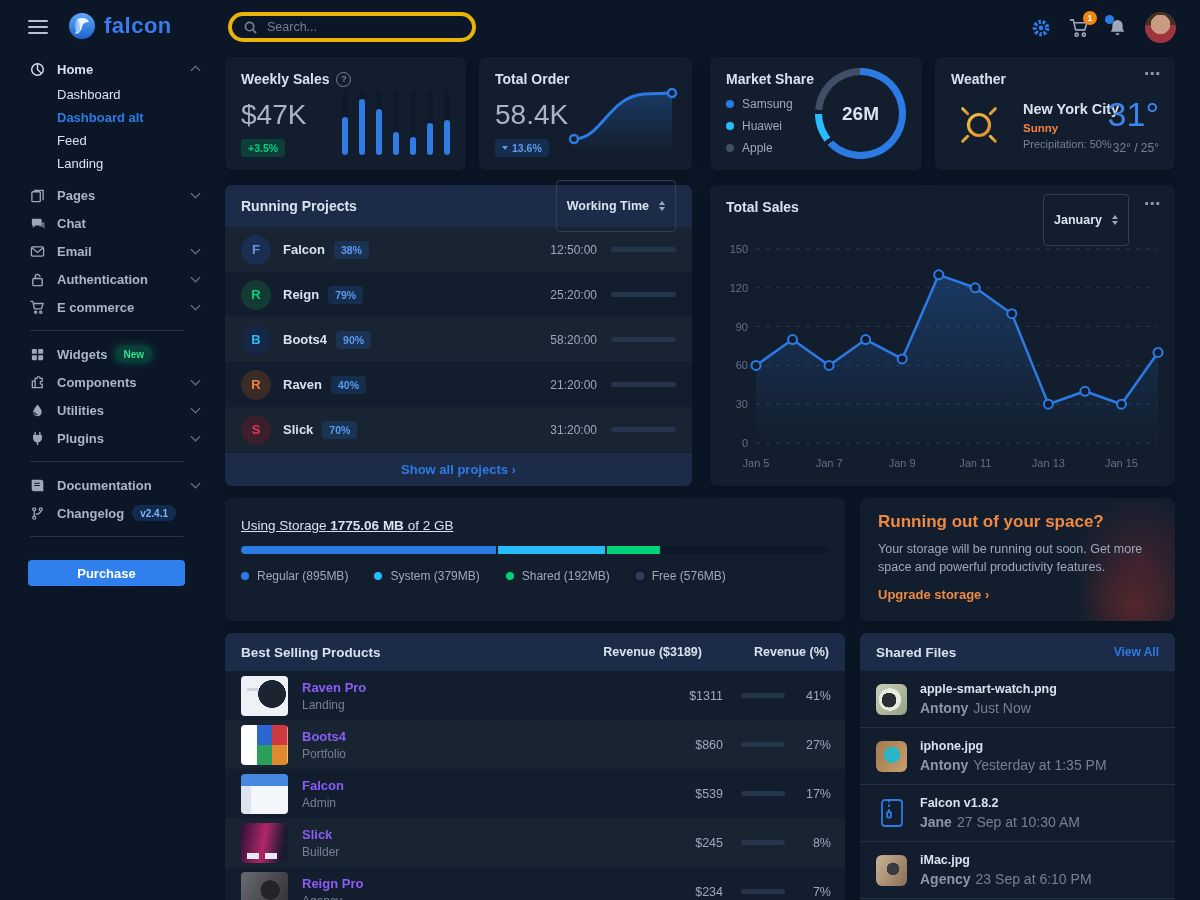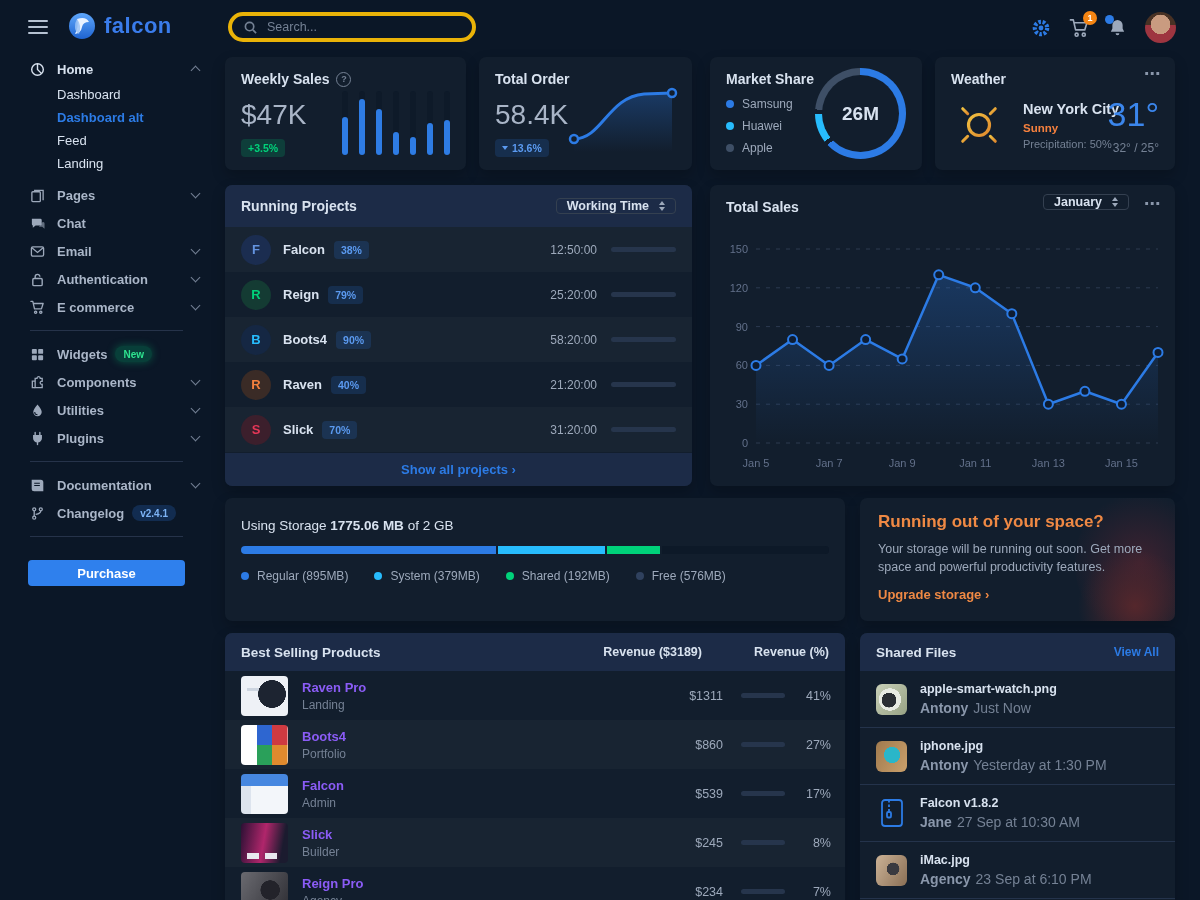--- a/index.html
+++ b/index.html
@@ -37,21 +37,21 @@
   .badge-pill{font-size:10px;font-weight:bold;border-radius:9px;padding:2.5px 8px;margin-left:8px;}
   .badge-new{background:rgba(0,210,122,.22);color:#2ee38f;box-shadow:0 0 8px rgba(0,210,122,.35);}
   .badge-ver{background:rgba(44,123,229,.22);color:#7db3f5;}
   .purchase-wrap{padding:14px 28px 0 28px;}
   .purchase-btn{width:100%;height:26px;border:0;border-radius:4px;background:#2f80ed;color:#fff;font-size:13px;font-weight:bold;cursor:pointer;font-family:inherit;}
   
   .card{position:absolute;background:#121e2d;border-radius:7px;box-shadow:0 6px 14px rgba(0,0,0,.22);box-sizing:border-box;}
   .card-title{font-size:14px;font-weight:bold;color:#d8e2ef;}
   .card-header{height:40px;background:#1c2b47;border-radius:7px 7px 0 0;display:flex;align-items:center;padding:0 16px;box-sizing:border-box;}
   .dots-menu{color:#8a97ab;font-size:16px;font-weight:bold;letter-spacing:1px;cursor:pointer;line-height:10px;}
-  .select-box{display:flex;align-items:center;border:1px solid #344050;border-radius:4px;padding:0 10px;font-size:12.5px;font-weight:600;color:#d8e2ef;cursor:pointer;}
+  .select-box{display:flex;align-items:center;border:1px solid #344050;border-radius:4px;padding:18px 10px;font-size:12.5px;font-weight:600;color:#d8e2ef;cursor:pointer;}
   .sorter{display:inline-flex;flex-direction:column;gap:2px;margin-left:10px;}
   .sorter i{width:0;height:0;border-left:3.5px solid transparent;border-right:3.5px solid transparent;}
   .sorter .u{border-bottom:4px solid #9da9bb;}
   .sorter .d{border-top:4px solid #9da9bb;}
   .soft-badge{display:inline-flex;align-items:center;font-size:10.5px;font-weight:bold;border-radius:4px;padding:3px 7px;}
   .soft-success{background:rgba(0,210,122,.18);color:#00d27a;}
   .soft-primary{background:rgba(44,123,229,.18);color:#5b9af0;}
   .info-circle{display:inline-flex;align-items:center;justify-content:center;width:13px;height:13px;border:1.3px solid #748194;border-radius:50%;
     color:#748194;font-size:9px;font-weight:bold;margin-left:7px;}
   .big-value{font-size:28px;font-weight:500;color:#a9b5c7;}
@@ -535,21 +535,21 @@
           <circle cx="255.27272727272728" cy="54.800000000000004" r="4.5" fill="#0e1c31" stroke="#2c7be5" stroke-width="2"></circle>
           <circle cx="291.8181818181818" cy="80.66666666666666" r="4.5" fill="#0e1c31" stroke="#2c7be5" stroke-width="2"></circle>
           <circle cx="328.3636363636364" cy="171.20000000000002" r="4.5" fill="#0e1c31" stroke="#2c7be5" stroke-width="2"></circle>
           <circle cx="364.90909090909093" cy="158.26666666666665" r="4.5" fill="#0e1c31" stroke="#2c7be5" stroke-width="2"></circle>
           <circle cx="401.45454545454544" cy="171.20000000000002" r="4.5" fill="#0e1c31" stroke="#2c7be5" stroke-width="2"></circle>
           <circle cx="438" cy="119.46666666666667" r="4.5" fill="#0e1c31" stroke="#2c7be5" stroke-width="2"></circle>
         </svg></div>
   </div>
 
   <div class="card" id="card-st" style="left:225px;top:498px;width:620px;height:123px;padding:20px 16px;">
-    <div style="font-size:13.5px;color:#d8e2ef;">
+    <div style="font-size:13.5px;color:#d8e2ef;text-decoration:underline;">
       <span>Using Storage</span>
       <span style="font-weight:bold;">1775.06 MB</span>
       <span>of 2 GB</span>
     </div>
     <div class="storage-bar">
       <span style="width: 43.7%; background: rgb(44, 123, 229);"></span>
       <span style="width: 18.5%; background: rgb(39, 188, 253);"></span>
       <span style="width: 9.4%; background: rgb(0, 210, 122);"></span>
       <span style="border-right: 0px; width: 28.4%; background: rgb(13, 25, 40);"></span>
     </div>
@@ -653,21 +653,21 @@
         <span class="sf-thumb tf-watch"></span>
         <span class="sf-info">
           <div class="sf-name">apple-smart-watch.png</div>
           <div class="sf-meta"><span class="sf-user">Antony</span><span class="sf-time">Just Now</span></div>
         </span>
       </div>
       <div class="sf-item">
         <span class="sf-thumb tf-iphone"></span>
         <span class="sf-info">
           <div class="sf-name">iphone.jpg</div>
-          <div class="sf-meta"><span class="sf-user">Antony</span><span class="sf-time">Yesterday at 1:30 PM</span></div>
+          <div class="sf-meta"><span class="sf-user">Antony</span><span class="sf-time">Yesterday at 1:35 PM</span></div>
         </span>
       </div>
       <div class="sf-item">
         <span class="sf-thumb" style="display:flex;align-items:center;justify-content:center;">
           <svg width="26" height="30" viewBox="0 0 26 30" fill="none" stroke="#2c7be5" stroke-width="1.8">
             <rect x="3" y="2" width="20" height="26" rx="3"></rect>
             <path d="M10 2v12" stroke-dasharray="2.5 2"></path>
             <rect x="8" y="14" width="4" height="5.5" rx="1.3"></rect>
           </svg>
         </span>

